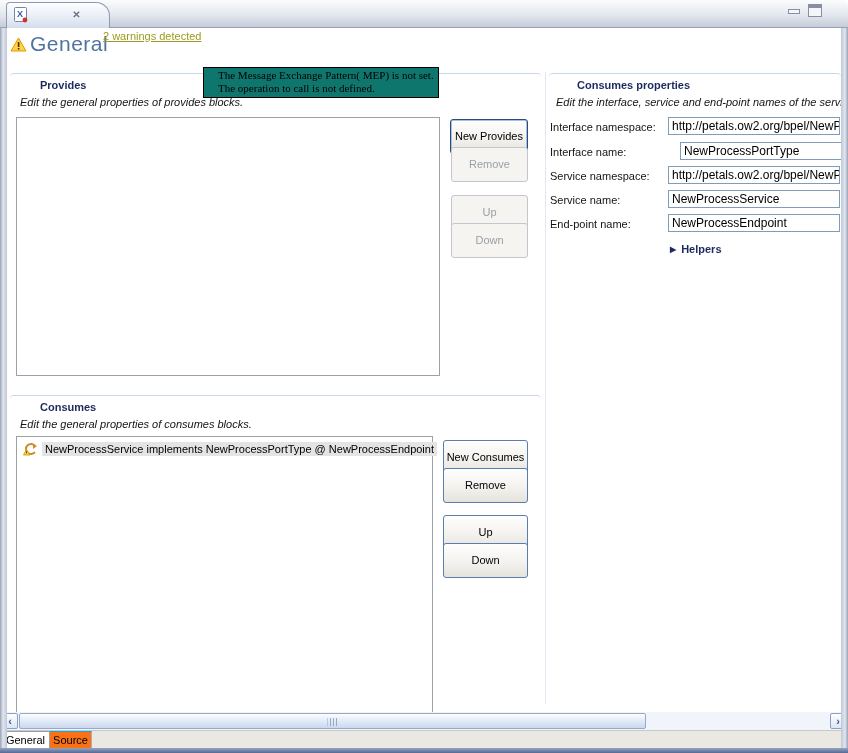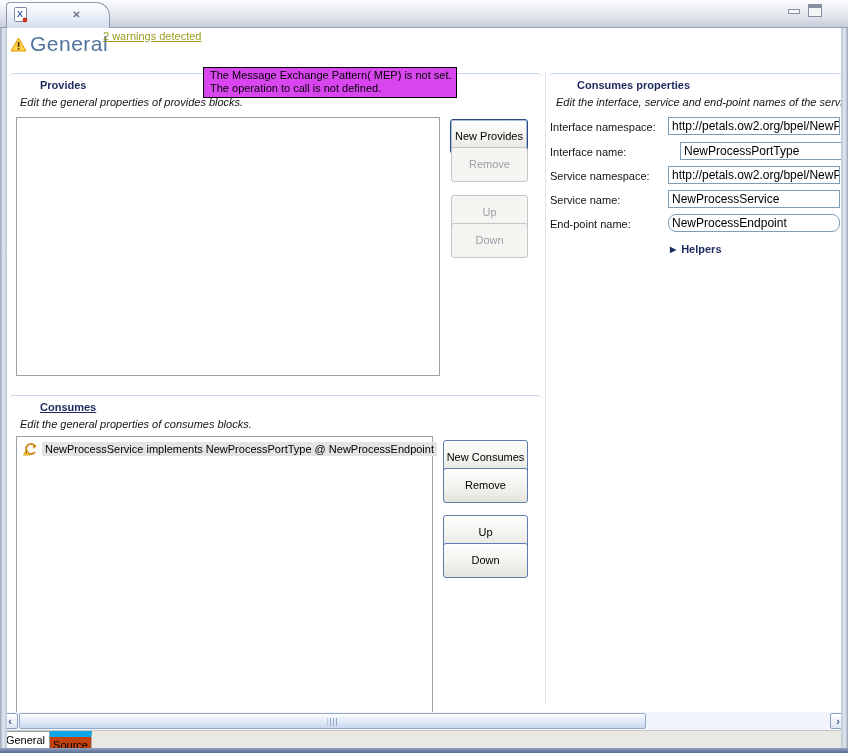--- a/index.html
+++ b/index.html
@@ -44,22 +44,22 @@
   .content { left:7px; top:28px; width:834px; height:684px; background:#fff; }
 
   
   .page-title { left:30px; top:32px; font-size:21px; color:#51739f; letter-spacing:0.5px; }
   .warn-icon-big { left:10px; top:37px; }
   .warn-link { left:103px; top:30px; color:#9c9c20; text-decoration:underline; cursor:pointer; }
 
   
   .tooltip {
     left:203px; top:67px; z-index:50;
-    background:#d946ef; border:1px solid #000;
-    padding:1px 4px 2px 6px; line-height:13px; white-space:nowrap;
+    background:#0f766e; border:1px solid #000;
+    padding:1px 4px 2px 14px; line-height:13px; white-space:nowrap;font-family:Liberation Serif, serif;
   }
 
   
   .sec-bar { height:4px; border-top:1px solid #c9d7ea; border-radius:4px 4px 0 0; }
   .sec-title { font-weight:bold; color:#1c2a5e;padding-left:24px; }
   .sec-desc { color:#141414; white-space:nowrap;font-style:italic; }
   .col-divider { left:545px; top:72px; width:1px; height:632px; background:#e0e7f1; }
 
   .listbox { background:#fff; border:1px solid #9ba1a9; cursor:default; }
   .list-item { display:flex; align-items:center; gap:4px; margin:5px 0 0 6px; cursor:default; }
@@ -102,21 +102,21 @@
   }
   .sb-grip {
     position:absolute; left:50%; top:4px; width:11px; height:8px; transform:translateX(-50%);
     background:repeating-linear-gradient(90deg,#93a9c7 0 1px,transparent 1px 3px);
   }
 
   
   .pagetab-row { left:1px; top:730px; width:846px; height:18px; background:#eae8e2; border-top:1px solid #c8c8c4; z-index:9; }
   .pagetab { position:absolute; top:0; height:18px; line-height:17px; text-align:center; cursor:pointer; }
   .pagetab.active { left:0; width:49px; background:#fff; border:1px solid #9aa0a8; border-bottom:none; }
-  .pagetab.inactive { left:49px; width:42px; background:#c2410c; border-top:6px solid #0ea5e9; border-right:1px solid #aab0b8; }
+  .pagetab.inactive { left:49px; width:42px; background:#f97316; border-top:1px solid #0ea5e9; border-right:1px solid #aab0b8; }
 
   svg { display:block; }
 </style>
 </head>
 <body>
 
 <div class="abs tabstrip">
   <div class="editor-tab abs">
     <span>
       <svg width="15" height="16" viewBox="0 0 15 16">
@@ -175,29 +175,29 @@
 <div class="abs fld-label" style="top:146px;">Interface name:</div>
 <input class="abs fld-input" style="top: 142px; margin-left: 12px;" value="NewProcessPortType">
 
 <div class="abs fld-label" style="top:170px;">Service namespace:</div>
 <input class="abs fld-input" style="top: 166px;" value="http://petals.ow2.org/bpel/NewPro">
 
 <div class="abs fld-label" style="top:194px;">Service name:</div>
 <input class="abs fld-input" style="top: 190px;" value="NewProcessService">
 
 <div class="abs fld-label" style="top:218px;">End-point name:</div>
-<input class="abs fld-input" style="top: 214px; border-radius: 8px;" value="NewProcessEndpoint">
+<input class="abs fld-input" style="top: 214px;" value="NewProcessEndpoint">
 
 <div class="abs helpers">
   <span class="tri">▶</span>
   <span>Helpers</span>
 </div>
 
 <div class="abs sec-bar" style="left:10px; top:395px; width:531px;"></div>
-<div class="abs sec-title" style="left:16px; top:401px;text-decoration:underline;">Consumes</div>
+<div class="abs sec-title" style="left:16px; top:401px;">Consumes</div>
 <div class="abs sec-desc" style="left:20px; top:418px;">Edit the general properties of consumes blocks.</div>
 
 <div class="abs listbox" style="left:16px; top:436px; width:417px; height:309px;">
   <div class="list-item">
     <span>
       <svg width="15" height="14" viewBox="0 0 15 14">
         <path d="M12 4 A5 5 0 1 0 12 10" fill="none" stroke="#d08a28" stroke-width="2"></path>
         <path d="M10 2 L14 4 L10 7 Z" fill="#d08a28"></path>
         <path d="M3.5 7.5 L7 13 L0.5 13 Z" fill="#ffd24a" stroke="#c89000" stroke-width="0.8"></path>
         <rect x="3.1" y="9.3" width="0.9" height="2" fill="#4a3000"></rect>

